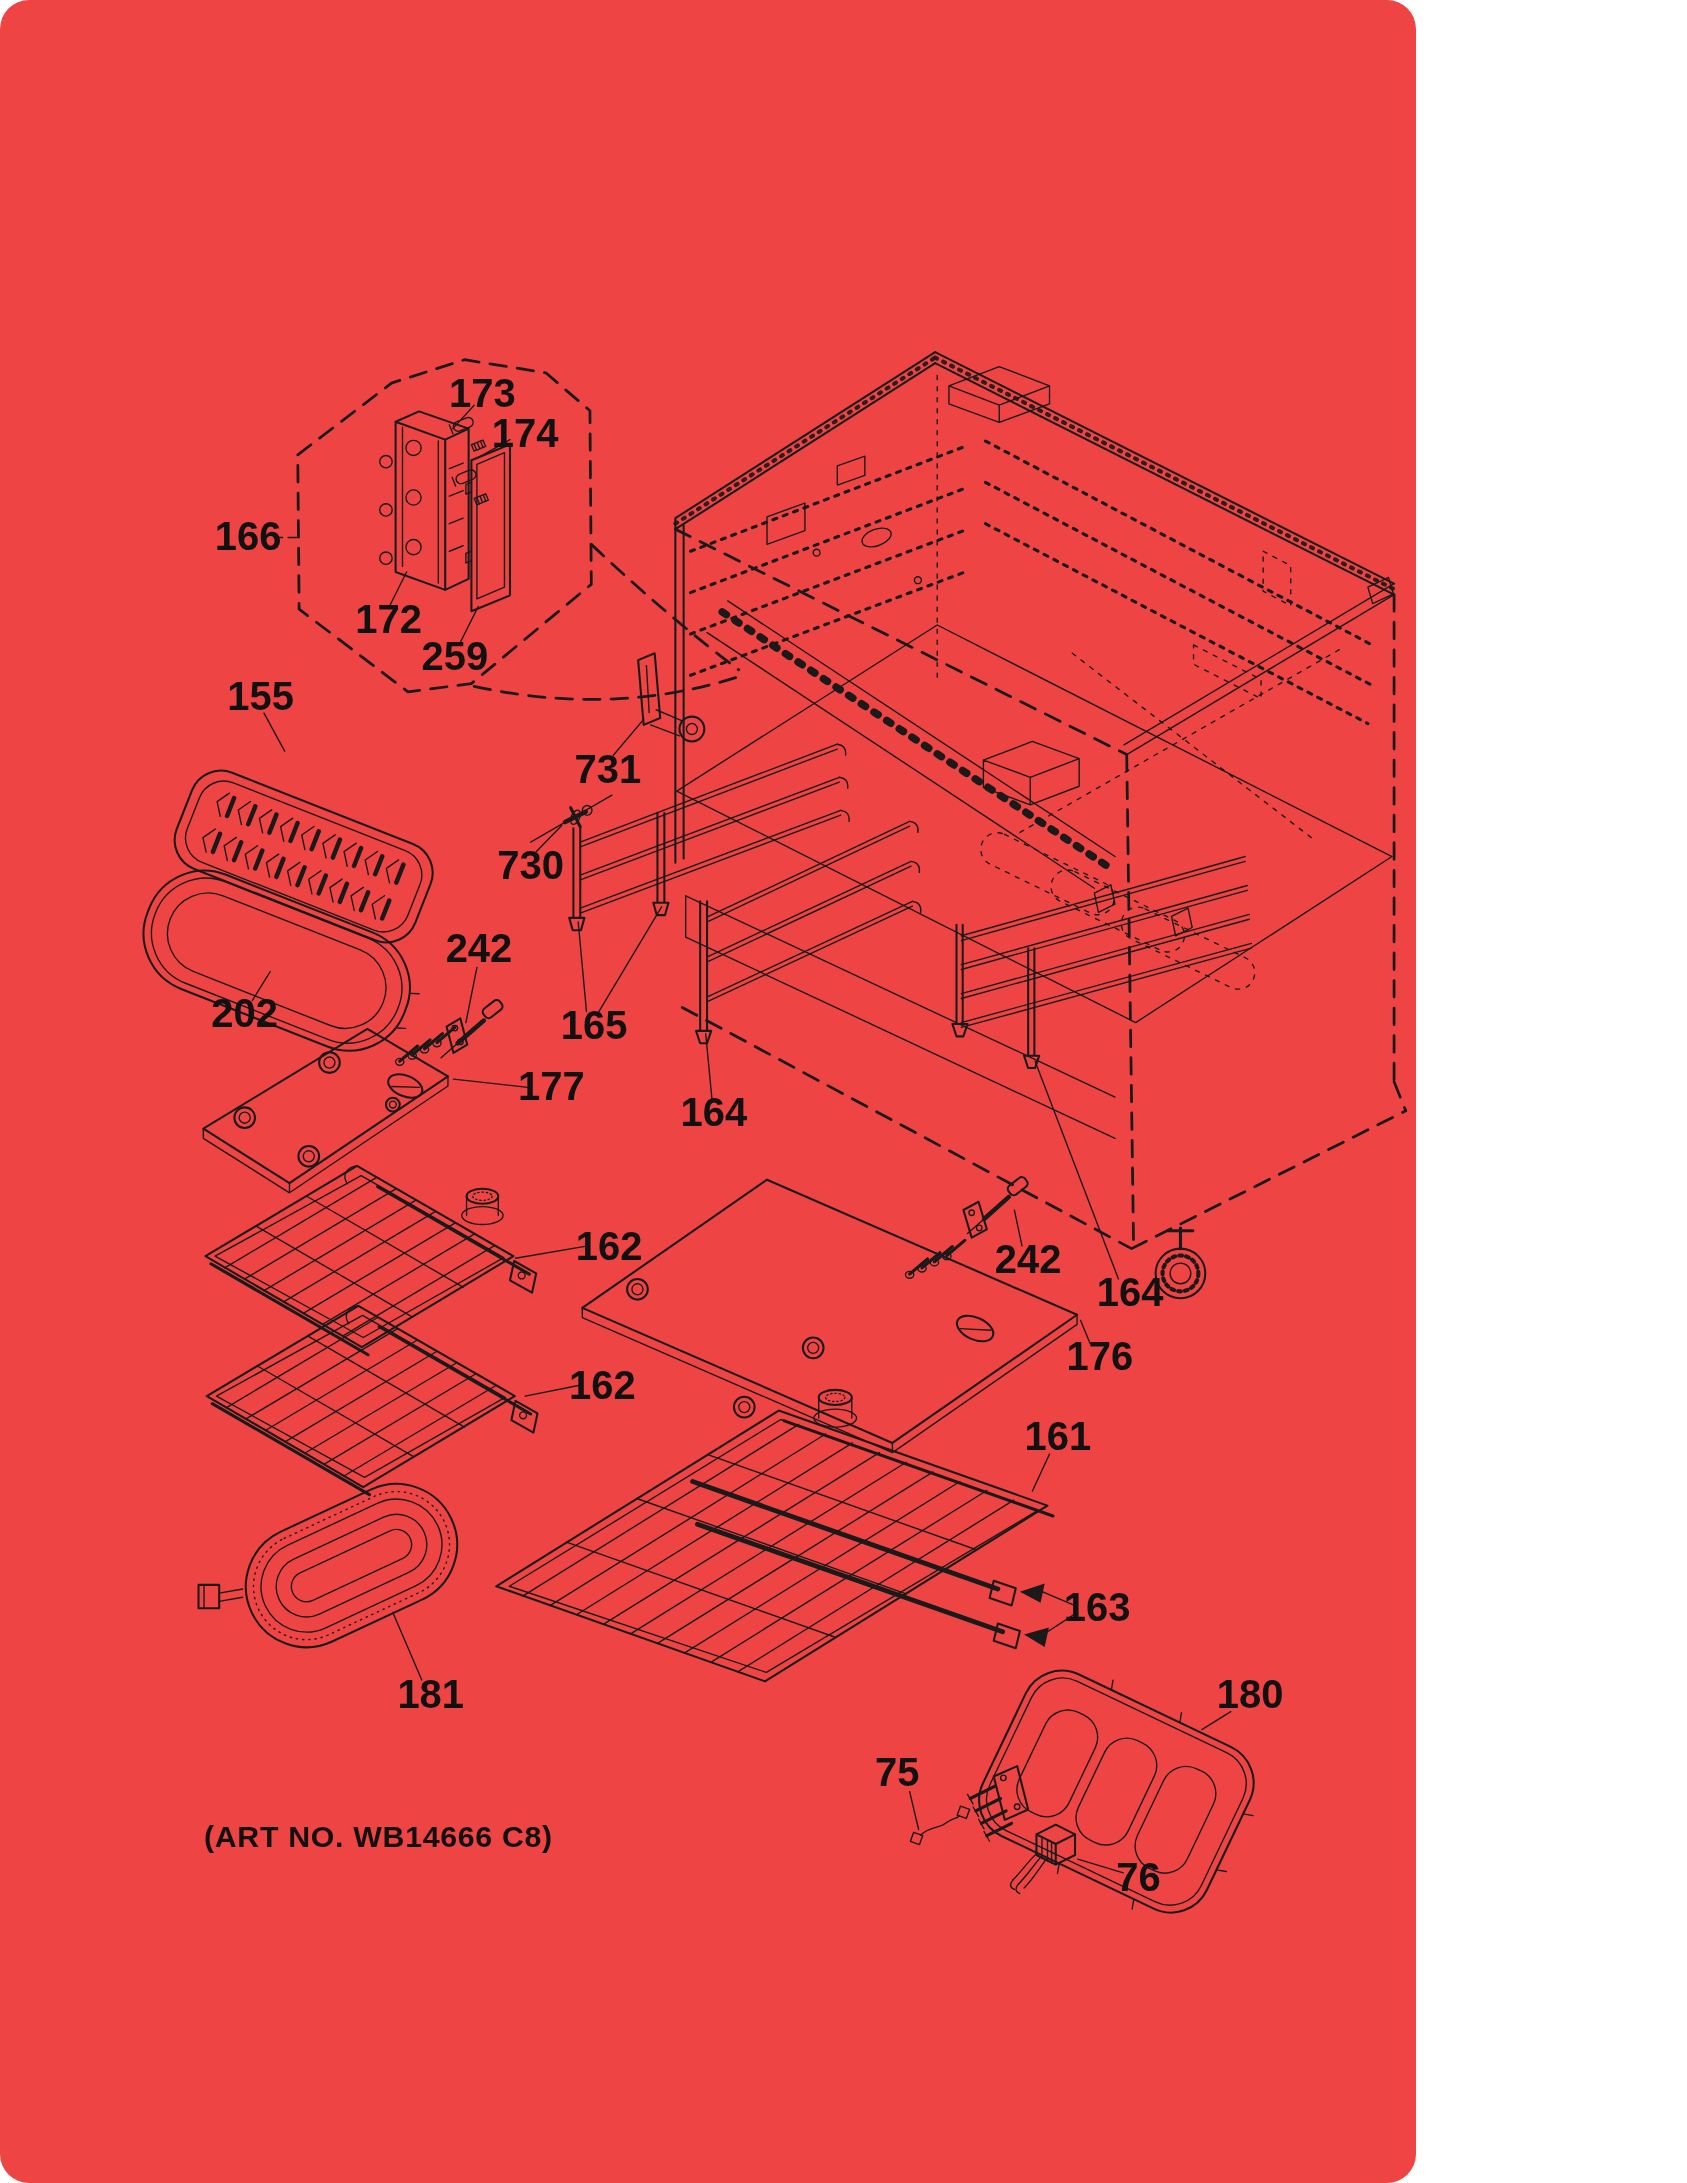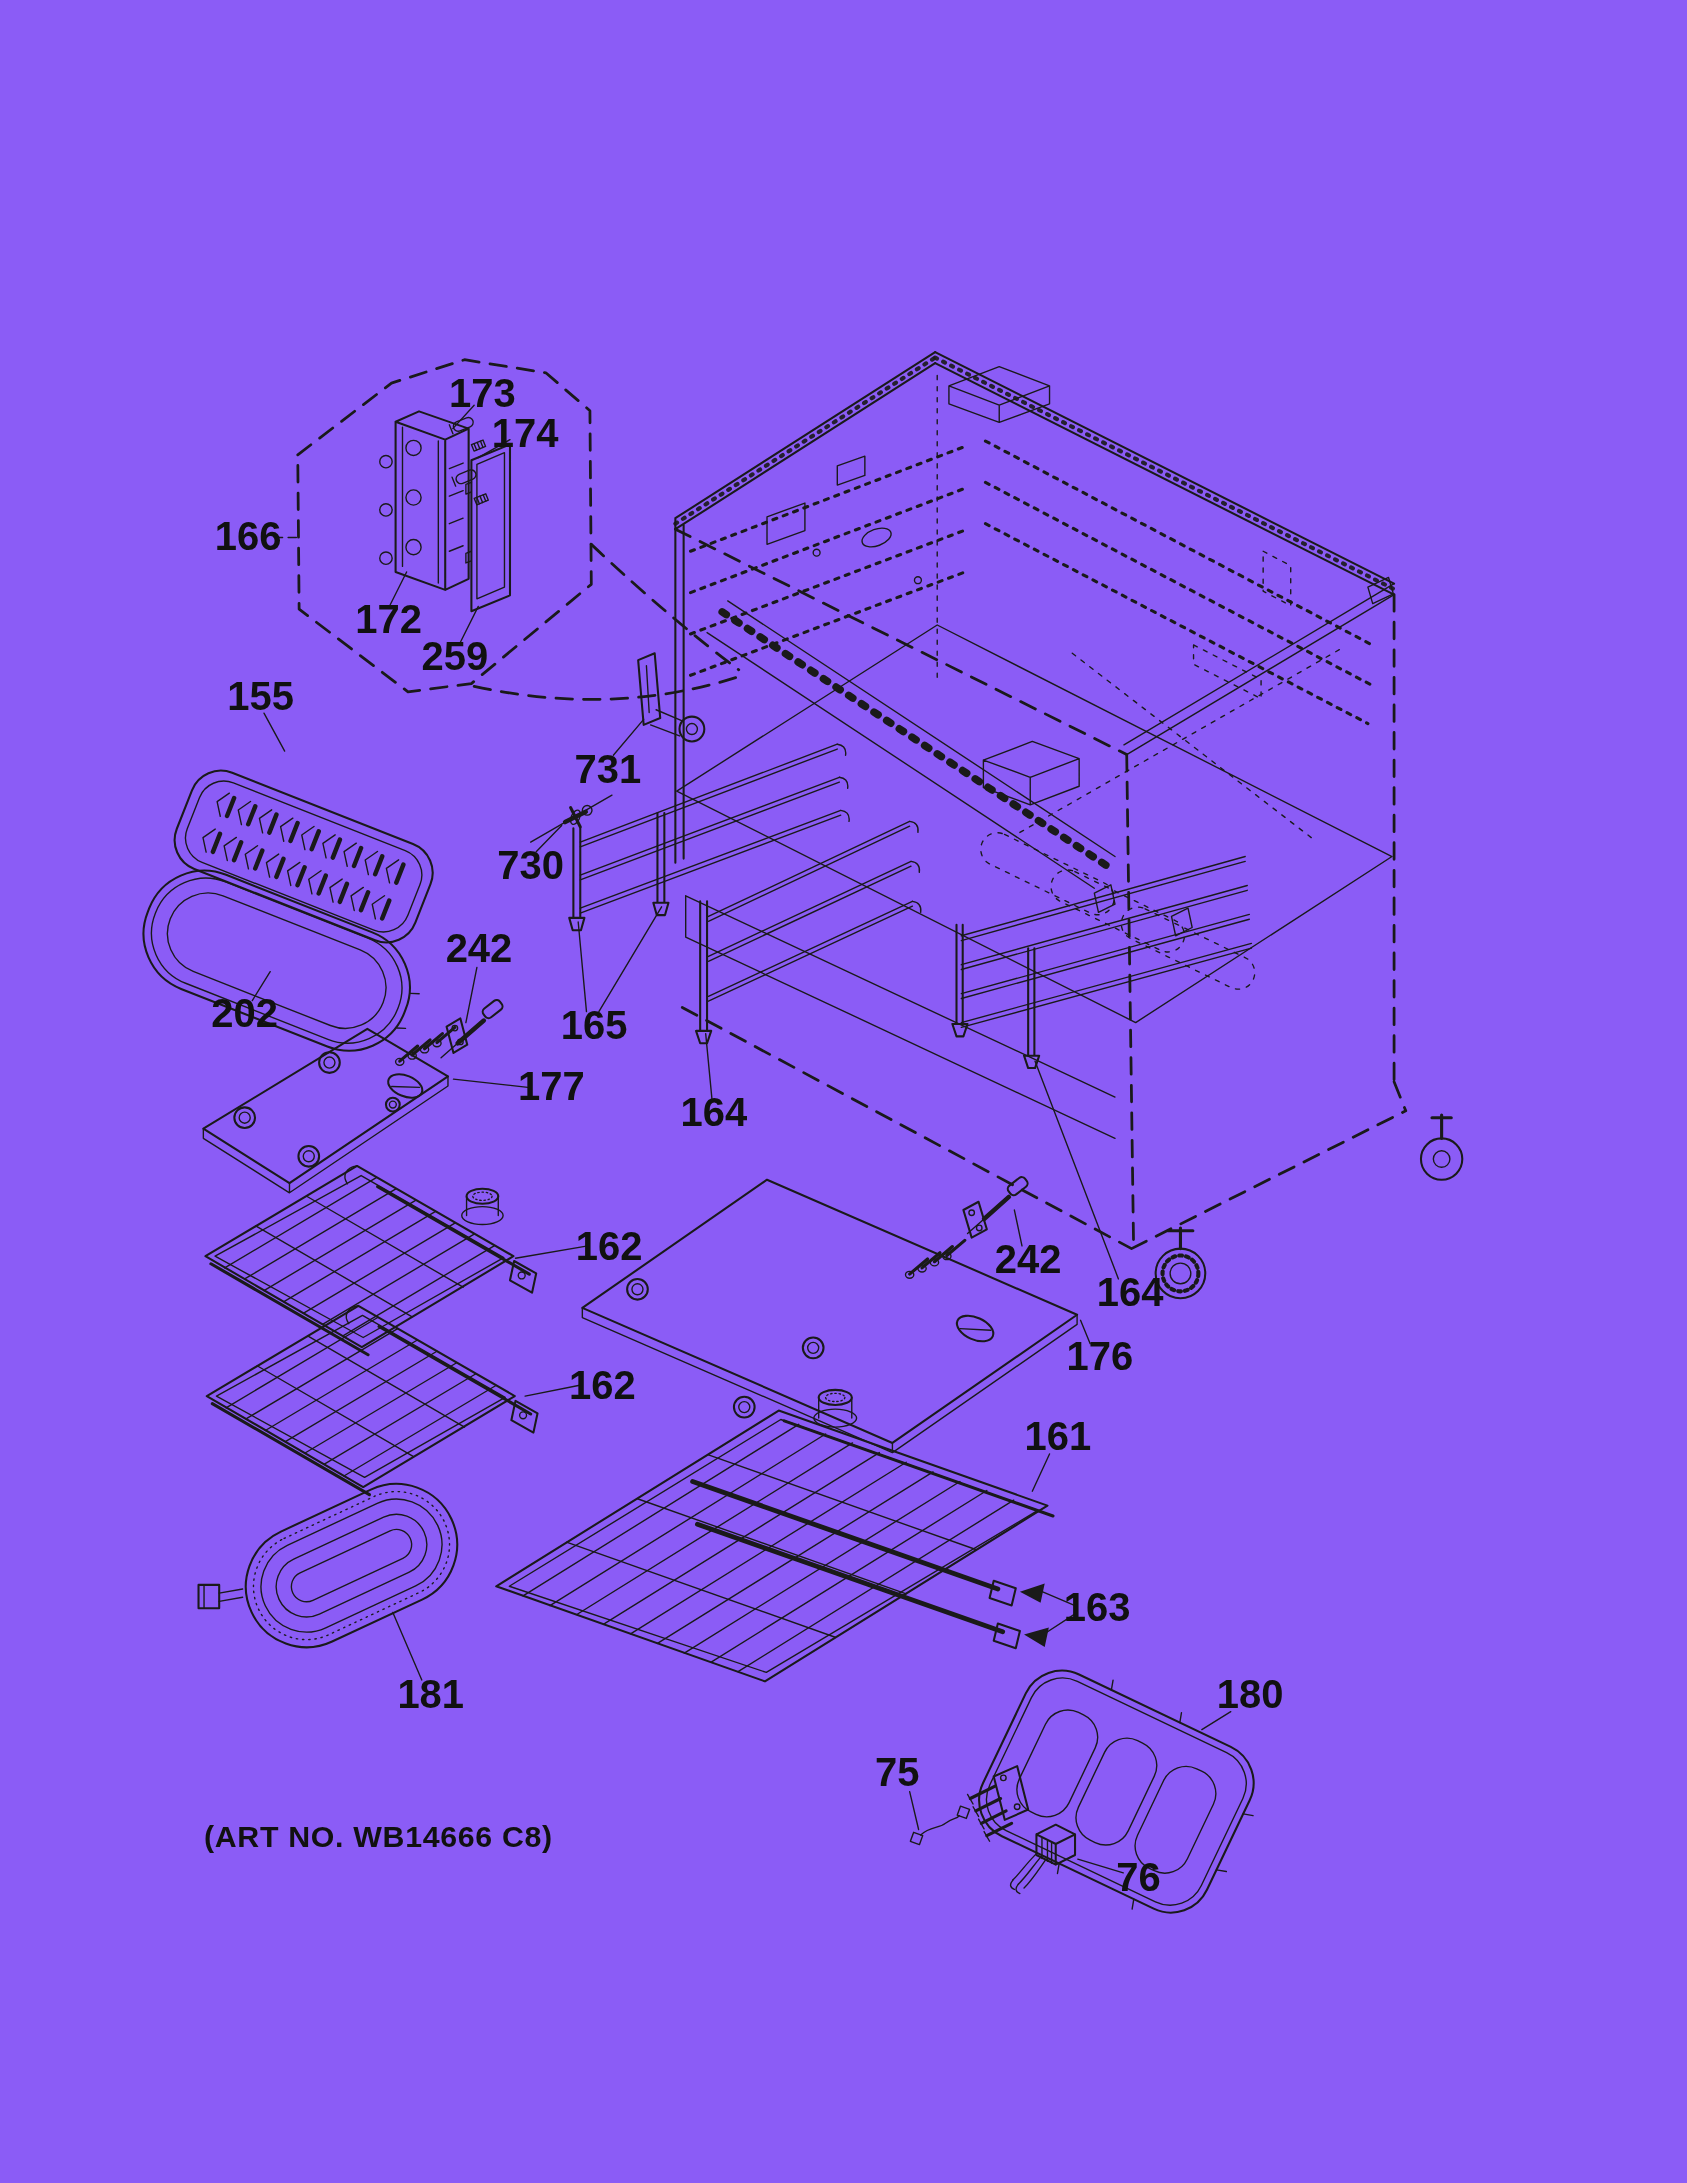--- a/index.html
+++ b/index.html
@@ -1,16 +1,16 @@
 <!DOCTYPE html>
 <html style="font-size:11px"><head>
 <meta charset="utf-8">
 <style>
   html,body{margin:0;padding:0;background:#ffffff;}
-  .page{position:relative;width:1687px;height:2183px;background:#8b5cf6;overflow:hidden;}
+  .page{position:relative;width:1416px;height:2183px;background:#ef4444;overflow:hidden;border-radius:29px;}
   svg{display:block;}
   .s{fill:none;stroke:#1a1a1a;stroke-width:3;stroke-linecap:round;stroke-linejoin:round;}
   .lt{stroke-width:2;}
   .w4{stroke-width:4.5;}
   .w6{stroke-width:6.5;}
   .ds{stroke-dasharray:24 16;stroke-width:4;}
   .dt{stroke-dasharray:6 10;}
   .sr{stroke-dasharray:3 10;stroke-width:6;opacity:.9;}
   .fl{fill:#1a1a1a;stroke:none;}
   .lbl{font-family:"Liberation Sans",sans-serif;font-weight:bold;font-size:58px;fill:#111111;}

